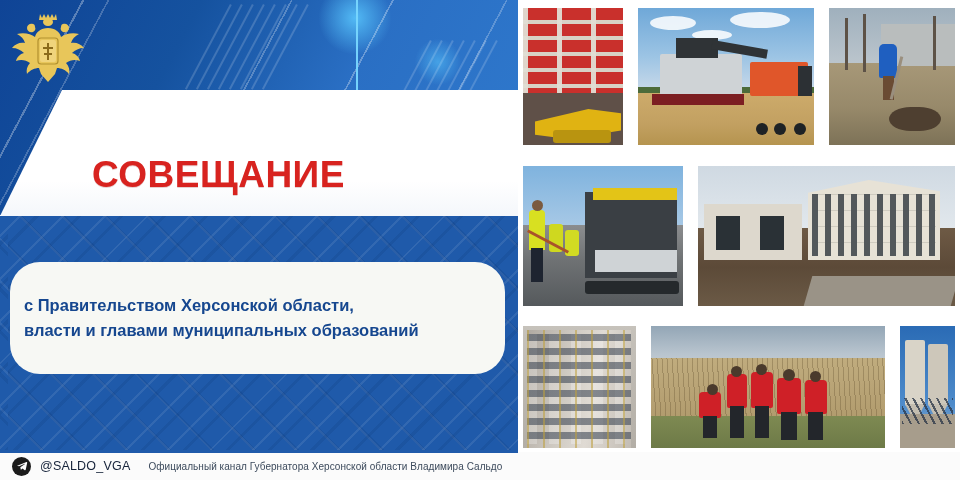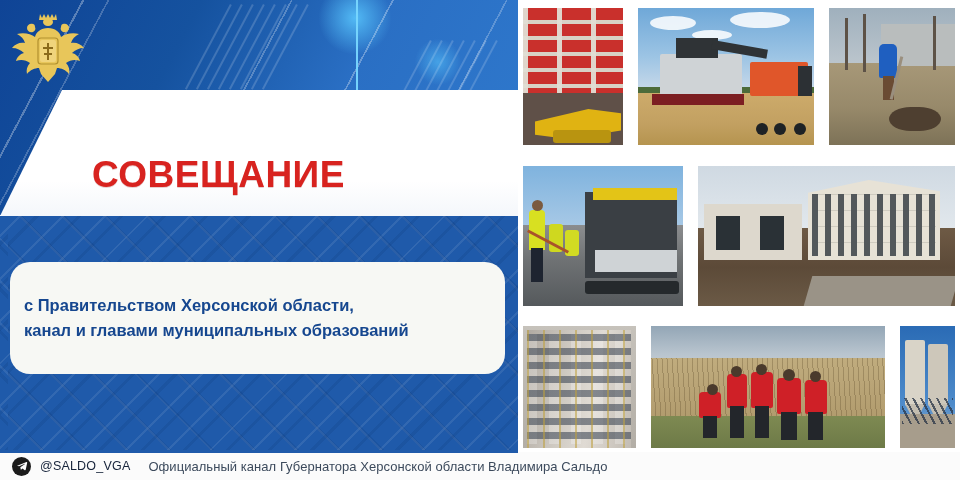--- a/index.html
+++ b/index.html
@@ -78,35 +78,35 @@
     letter-spacing:.5px; white-space:nowrap; line-height:1;
     font-family:"Liberation Sans", sans-serif;
     text-shadow:0 1px 0 rgba(120,0,0,.18);
   }
   #title-line-1 { left:124px; top:102px; font-size:37px; }
   #title-line-2 { left:92px;  top:156px; font-size:37px; }
 
   
   #subtitle-card {
     position:absolute; left:10px; top:262px; width:495px; height:112px; z-index:7;
-    background:#f7f8f4; border-radius:20px;
+    background:#f7f8f4; border-radius:30px;
     display:flex; flex-direction:column; justify-content:center;
     padding:4px 16px 4px 14px; gap:3px;
   }
   .sub-line { color:#16478f; font-size:16.5px; font-weight:bold; line-height:1.30; white-space:nowrap; }
 
   
   #footer {
     position:absolute; left:0; top:452px; width:960px; height:28px;
     background:#fbfbfb; display:flex; align-items:center; padding-left:12px; gap:9px; z-index:9;
   }
   #footer-top-rule { position:absolute; left:0; top:450px; width:518px; height:3px; background:#1f5aaa; z-index:10; }
   #tg-icon { width:19px; height:19px; border-radius:50%; background:#1b1b1b; display:flex; align-items:center; justify-content:center; flex:0 0 auto; }
   #tg-handle { font-size:12.5px; font-weight:normal; color:#16233a; letter-spacing:.2px; }
-  #tg-desc { font-size:13px; color:#3c4a5c; margin-left:9px; letter-spacing:.05px; }
+  #tg-desc { font-size:10px; color:#3c4a5c; margin-left:9px; letter-spacing:.05px; }
 
   
   #photo-grid { position:absolute; left:518px; top:0; width:442px; height:452px; background:#ffffff; }
   .photo { position:absolute; overflow:hidden; background:#cfd6dd; }
 
   .sky   { position:absolute; left:0; right:0; top:0; }
   .ground{ position:absolute; left:0; right:0; bottom:0; }
 
   
   #photo-1 { left:5px; top:8px; width:100px; height:137px; background:#6d5a4e; }
@@ -246,21 +246,21 @@
       <rect x="29" y="30" width="20" height="26" rx="3" fill="#e8c65a" stroke="#b2912f" stroke-width="1.2"></rect>
       <rect x="31" y="32" width="16" height="22" rx="2" fill="#f0d47c"></rect>
       <path d="M38 35h2v17h-2z M34 39h10v2H34z M35 45h8v2h-8z" fill="#8a6a1c"></path>
     </svg>
 
     <div id="title-banner" class="b2"></div>
     <div class="title-text" id="title-line-2">СОВЕЩАНИЕ</div>
 
     <div id="subtitle-card">
       <div class="sub-line">с Правительством Херсонской области,</div>
-      <div class="sub-line">канал и главами муниципальных образований</div>
+      <div class="sub-line">власти и главами муниципальных образований</div>
     </div>
   </div>
 
   <div id="photo-grid">
 
     <div class="photo" id="photo-1">
       <div class="rack"></div>
         <div class="posts"></div>
         <div class="floor"></div>
       <div class="jack"></div>

